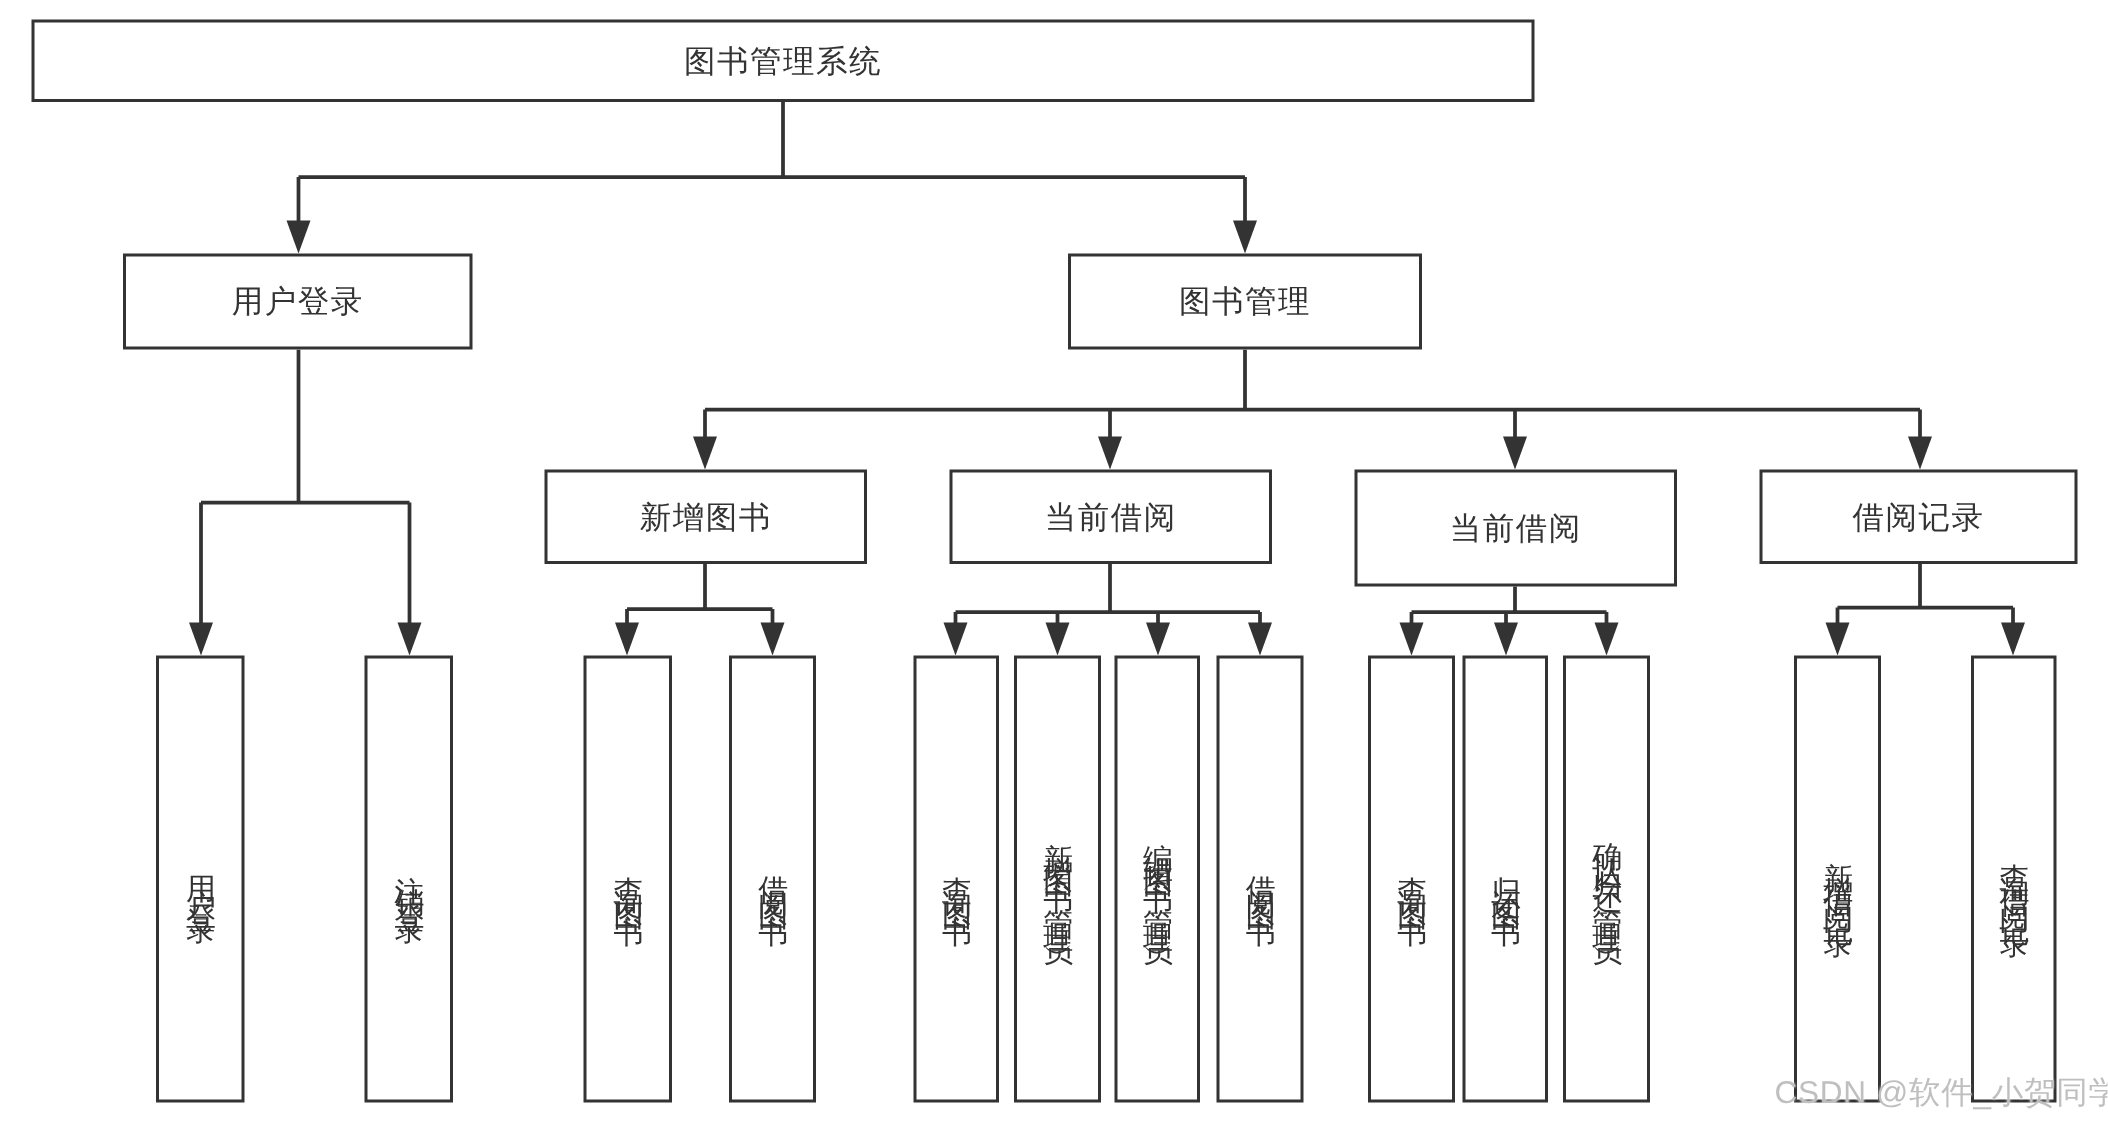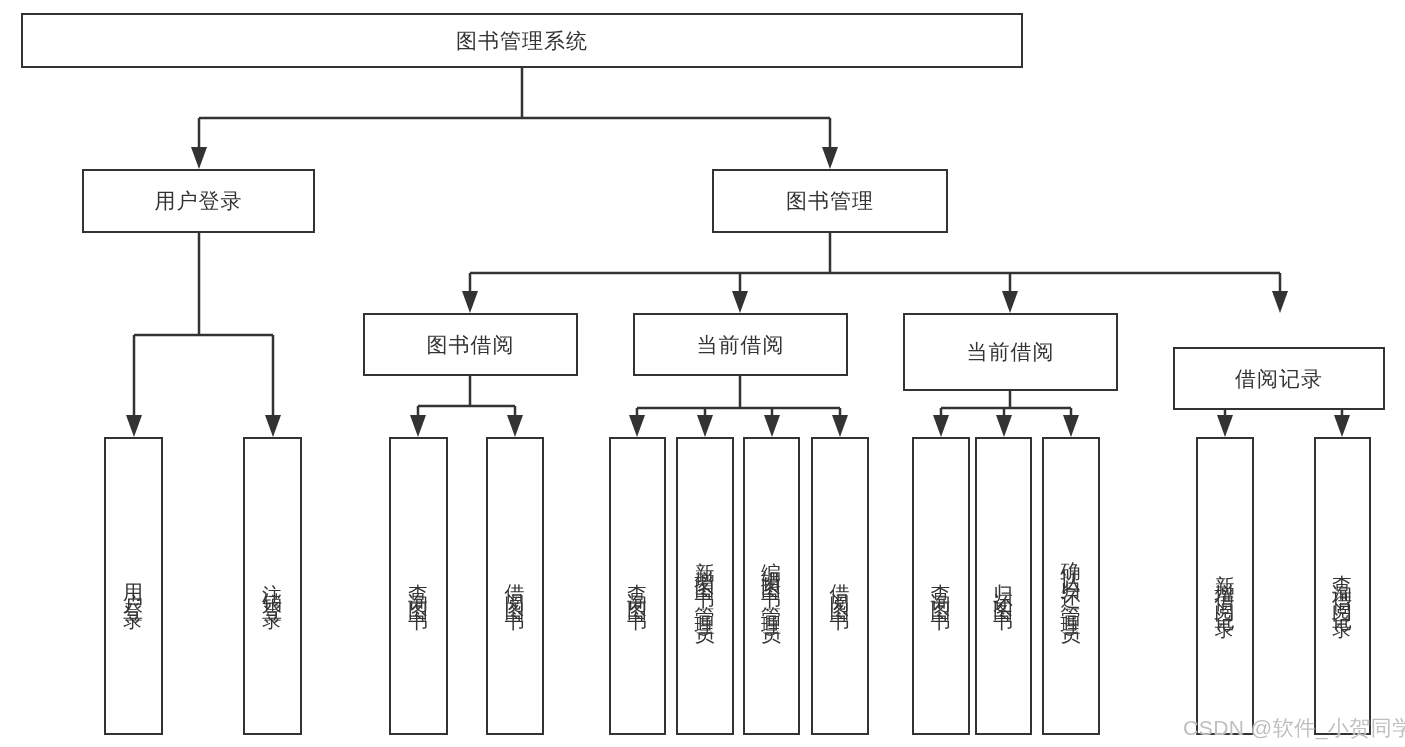--- a/index.html
+++ b/index.html
@@ -92,29 +92,29 @@
   </div>
 
   <div class="node" style="left:82px;top:169px;width:233px;height:64px;">
     <span>用户登录</span>
   </div>
   <div class="node" style="left:712px;top:169px;width:236px;height:64px;text-align:center;">
     <span>图书管理</span>
   </div>
 
   <div class="node" style="left:363px;top:313px;width:215px;height:63px;">
-    <span>图书借阅</span>
+    <span>新增图书</span>
   </div>
   <div class="node" style="left:633px;top:313px;width:215px;height:63px;">
     <span>当前借阅</span>
   </div>
   <div class="node" style="left:903px;top:313px;width:215px;height:78px;">
     <span>当前借阅</span>
   </div>
-  <div class="node" style="left:1173px;top:313px;width:212px;height:63px;margin-top:34px;">
+  <div class="node" style="left:1173px;top:313px;width:212px;height:63px;">
     <span>借阅记录</span>
   </div>
 
   <div class="node leaf" style="left:104px;top:437px;width:59px;height:298px;">
     <span class="vtext">用户登录</span>
   </div>
   <div class="node leaf" style="left:243px;top:437px;width:59px;height:298px;">
     <span class="vtext">注销登录</span>
   </div>
 

